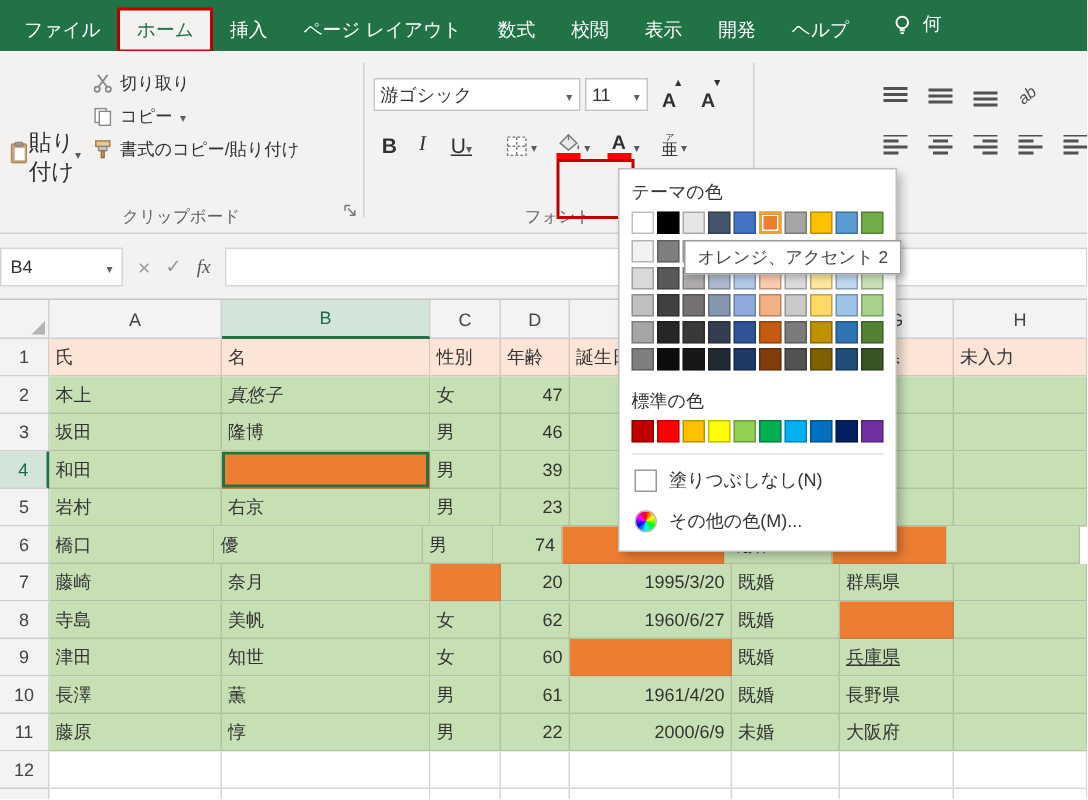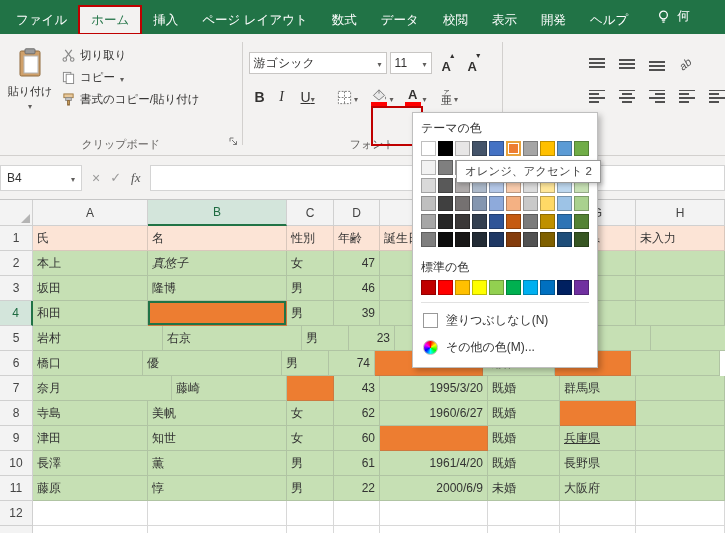--- a/index.html
+++ b/index.html
@@ -16,21 +16,21 @@
   .tellme { margin-left:16px; display:flex; align-items:center; gap:6px; color:#fff; font-size:12.5px; height:34px; padding-bottom:2px; }
 
   
   .ribbon { position:relative; height:122px; background:var(--ribbon-bg,#f3f2f1); border-bottom:1px solid #d2d0ce; display:flex; }
   .rgroup { position:relative; height:100%; }
   .vsep { width:1px; background:#d2d0ce; margin:8px 0 10px; flex:none; }
   .group-label { position:absolute; bottom:3px; left:0; right:0; text-align:center; font-size:11px; color:#605e5c; }
   .launcher { position:absolute; bottom:5px; right:4px; }
 
   .grp-clip { width:244px; display:flex; padding:10px 6px 0 6px; }
-  .paste-btn { width:48px; display:flex; flex-direction:column; align-items:center; font-size:11px; color:#323130; padding-top:4px; }
+  .paste-btn { width:48px; display:flex; flex-direction:row; align-items:center; font-size:15px; color:#323130; padding-top:4px; }
   .paste-btn .lbl { margin-top:6px; }
   .caret::after { content:"▾"; font-size:8px; color:#605e5c; }
   .minis { margin-left:8px; display:flex; flex-direction:column; gap:3px; padding-top:2px; }
   .mini { display:flex; align-items:center; gap:5px; height:19px; font-size:11.5px; color:#323130; white-space:nowrap; }
 
   .grp-font { width:262px; padding:18px 6px 0 6px; }
   .fnt-row1 { display:flex; align-items:center; gap:3px; }
   .combo { background:#fff; border:1px solid #c8c6c4; height:22px; display:flex; align-items:center; font-size:12px; color:#323130; padding:0 4px; justify-content:space-between; }
   .combo.name { width:138px; }
   .combo.size { width:42px; }
@@ -111,21 +111,20 @@
 
 <div class="app">
 
   <div class="tabbar">
     <div id="tabs">
         <div class="tab">ファイル</div>
         <div class="tab selected annotated">ホーム</div>
         <div class="tab">挿入</div>
         <div class="tab">ページ レイアウト</div>
         <div class="tab">数式</div>
-        <div class="tab">データ</div>
         <div class="tab">校閲</div>
         <div class="tab">表示</div>
         <div class="tab">開発</div>
         <div class="tab">ヘルプ</div>
       </div>
     <div class="tellme">
       <svg width="15" height="15" viewBox="0 0 14 14">
         <circle cx="7" cy="5.6" r="3.6" fill="none" stroke="#fff" stroke-width="1.2"></circle>
         <path d="M5.4 10.4 h3.2 M6 12.2 h2" stroke="#fff" stroke-width="1.2" fill="none"></path>
       </svg>
@@ -375,21 +374,21 @@
         <div class="cell f-orange active-cell" style="width: 139px;"></div>
         <div class="cell f-green" style="width: 47px;">男</div>
         <div class="cell f-green num" style="width: 46px;">39</div>
         <div class="cell f-green num" style="width: 108px;"></div>
         <div class="cell f-green" style="width: 72px;"></div>
         <div class="cell f-green" style="width: 76px;"></div>
         <div class="cell f-green" style="width: 89px;"></div>
       </div>
       <div class="srow">
         <div class="rn" style="width: 33px;">5</div>
-        <div class="cell f-green" style="width: 130px;">岩村</div>
+        <div class="cell f-green" style="width: 115px;">岩村</div>
         <div class="cell f-green" style="width: 139px;">右京</div>
         <div class="cell f-green" style="width: 47px;">男</div>
         <div class="cell f-green num" style="width: 46px;">23</div>
         <div class="cell f-green num" style="width: 108px;"></div>
         <div class="cell f-green" style="width: 72px;"></div>
         <div class="cell f-green" style="width: 76px;"></div>
         <div class="cell f-green" style="width: 89px;"></div>
       </div>
       <div class="srow">
         <div class="rn" style="width: 33px;">6</div>
@@ -397,24 +396,24 @@
         <div class="cell f-green" style="width: 139px;">優</div>
         <div class="cell f-green" style="width: 47px;">男</div>
         <div class="cell f-green num" style="width: 46px;">74</div>
         <div class="cell f-orange num" style="width: 108px;"></div>
         <div class="cell f-green" style="width: 72px;">既婚</div>
         <div class="cell f-orange" style="width: 76px;"></div>
         <div class="cell f-green" style="width: 89px;"></div>
       </div>
       <div class="srow">
         <div class="rn" style="width: 33px;">7</div>
+        <div class="cell f-green" style="width: 115px;">藤崎</div>
         <div class="cell f-green" style="width: 139px;">奈月</div>
-        <div class="cell f-green" style="width: 115px;">藤崎</div>
         <div class="cell f-orange" style="width: 47px;"></div>
-        <div class="cell f-green num" style="width: 46px;">43</div>
+        <div class="cell f-green num" style="width: 46px;">20</div>
         <div class="cell f-green num" style="width: 108px;">1995/3/20</div>
         <div class="cell f-green" style="width: 72px;">既婚</div>
         <div class="cell f-green" style="width: 76px;">群馬県</div>
         <div class="cell f-green" style="width: 89px;"></div>
       </div>
       <div class="srow">
         <div class="rn" style="width: 33px;">8</div>
         <div class="cell f-green" style="width: 115px;">寺島</div>
         <div class="cell f-green" style="width: 139px; text-align: right;">美帆</div>
         <div class="cell f-green" style="width: 47px;">女</div>

